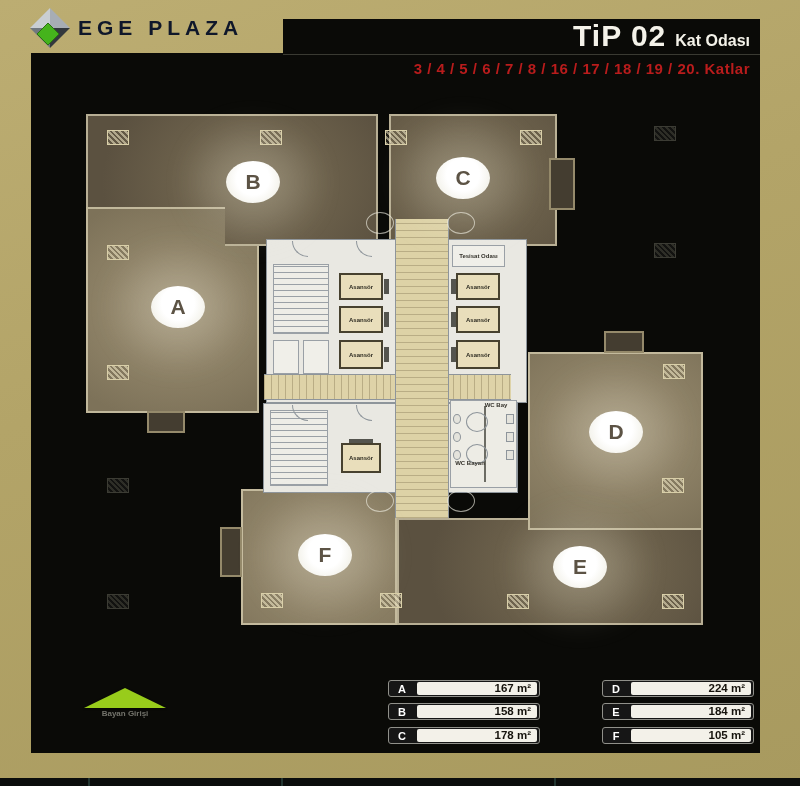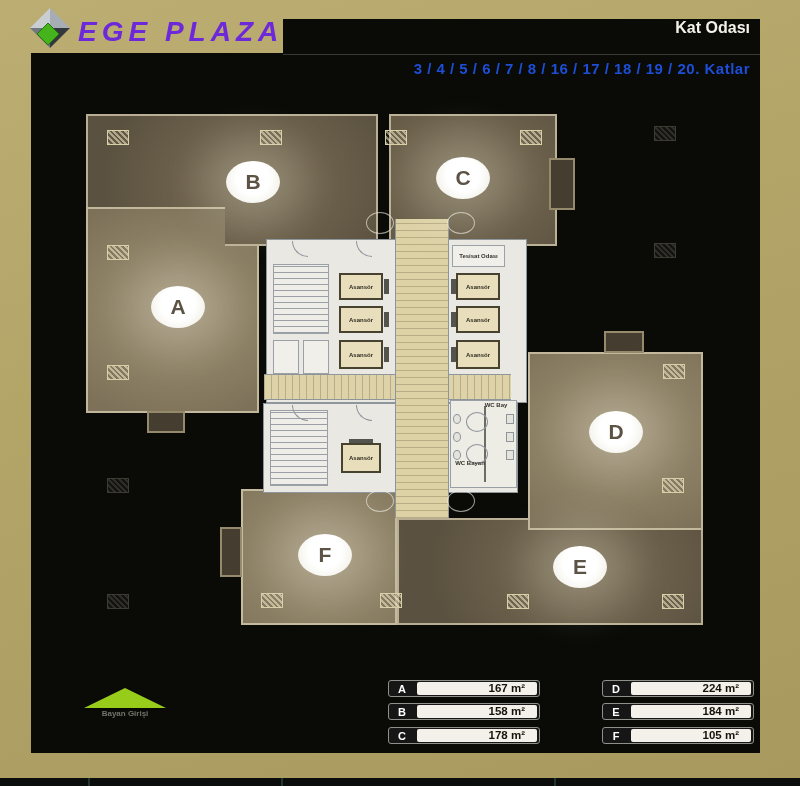--- a/index.html
+++ b/index.html
@@ -10,24 +10,24 @@
   }
   .abs{position:absolute;box-sizing:border-box;}
 
   
   .title-block{left:283px;top:19px;width:477px;height:35px;background:#0a0a07;
     display:flex;align-items:baseline;justify-content:flex-end;padding-right:10px;}
   .title-main{color:#f4f2e9;font-size:30px;font-weight:bold;letter-spacing:1px;line-height:34px;}
   .title-sub{color:#f4f2e9;font-size:16px;font-weight:bold;margin-left:9px;}
   .panel{left:31px;top:53px;width:729px;height:700px;background:#0a0a07;}
   .sep{left:283px;top:54px;width:477px;height:1px;background:#3a3a32;}
-  .floors{left:300px;top:60px;width:450px;text-align:right;color:#1d4ed8;
+  .floors{left:300px;top:60px;width:450px;text-align:right;color:#b91c1c;
     font-size:15px;font-weight:bold;letter-spacing:.5px;}
 
-  .logo-text{left:78px;top:16px;color:#6d28d9;font-size:28px;font-weight:bold;letter-spacing:5px;font-style:italic;}
+  .logo-text{left:78px;top:16px;color:#0f172a;font-size:21px;font-weight:bold;letter-spacing:5px;}
 
   
   .sec{border:2px solid rgba(222,214,184,.7);}
   .sec-dark{background:radial-gradient(ellipse 150px 120px at var(--gx,50%) var(--gy,50%),#80745a 0%,#6a5f4a 55%,#5b5140 100%);}
   .sec-light{background:radial-gradient(ellipse 140px 115px at var(--gx,50%) var(--gy,50%),#a3967a 0%,#8d8166 55%,#7d7259 100%);}
   .bump{background:#443d30;border:2px solid #958a6b;}
 
   .sec-label{width:54px;height:42px;border-radius:50%;text-align:center;line-height:42px;
     background:radial-gradient(circle at 50% 42%,#ffffff 0 45%,#ebe9dc 100%);
     color:#5c5345;font-size:21px;font-weight:bold;
@@ -56,21 +56,21 @@
     border-bottom-left-radius:100%;}
   .swing{border:1px solid rgba(238,236,224,.65);border-radius:50%;}
   .tinytxt{font-size:6px;font-weight:bold;color:#33312a;text-align:center;line-height:1.1;}
   .fixture{background:#e4e3dc;border:1px solid #8e959b;}
 
   
   .legend-row{width:152px;height:17px;background:#161616;border:1px solid #90908a;
     border-radius:3px;display:flex;align-items:center;}
   .legend-letter{width:26px;text-align:center;color:#ffffff;font-weight:bold;font-size:11px;}
   .legend-value{flex:1;height:13px;margin:0 2px;background:#f3f1e9;border-radius:2px;
-    color:#16130d;font-weight:bold;font-size:11.5px;text-align:right;padding-right:12px;line-height:13px;}
+    color:#16130d;font-weight:bold;font-size:11.5px;text-align:right;padding-right:6px;line-height:13px;}
 
   
   .tri{width:0;height:0;border-left:41px solid transparent;border-right:41px solid transparent;
     border-bottom:20px solid #98cc1b;filter:drop-shadow(0 1px 1px rgba(0,0,0,.6));}
   .tri-label{width:90px;text-align:center;color:#73736b;font-size:8px;font-weight:bold;}
 
   .bottom-strip{left:0;top:778px;width:800px;height:8px;background:#0b0d0c;}
   .strip-div{top:778px;width:2px;height:8px;background:#223531;}
 </style>
 </head>
@@ -83,20 +83,21 @@
     <polygon points="22,2 42,22 22,22" fill="#a7adb4"></polygon>
     <polygon points="2,22 22,2 22,22" fill="#c9ced3"></polygon>
     <polygon points="42,22 22,42 22,22" fill="#33383d"></polygon>
     <polygon points="2,22 22,42 22,22" fill="#70777e"></polygon>
     <polygon points="20,17 31,28 20,39 9,28" fill="#45b31c" stroke="#2c6f12" stroke-width="1"></polygon>
   </svg>
 </div>
 <div class="abs logo-text">EGE PLAZA</div>
 
 <div class="abs title-block">
+  <span class="title-main">TiP 02</span>
   <span class="title-sub">Kat Odası</span>
 </div>
 <div class="abs sep"></div>
 <div class="abs floors">3 / 4 / 5 / 6 / 7 / 8 / 16 / 17 / 18 / 19 / 20. Katlar</div>
 
 <div class="abs sec sec-dark" style="left:86px;top:114px;width:292px;height:132px;--gx:57%;--gy:52%"></div>
 <div class="abs sec sec-light" style="left:86px;top:207px;width:173px;height:206px;--gx:53%;--gy:49%;clip-path:polygon(0 0,139px 0,139px 39px,173px 39px,173px 206px,0 206px)"></div>
 <div class="abs sec sec-dark" style="left:389px;top:114px;width:168px;height:132px;--gx:44%;--gy:48%"></div>
 <div class="abs sec sec-dark" style="left:397px;top:518px;width:306px;height:107px;--gx:60%;--gy:46%"></div>
 <div class="abs sec sec-light" style="left:528px;top:352px;width:175px;height:178px;--gx:50%;--gy:45%"></div>

